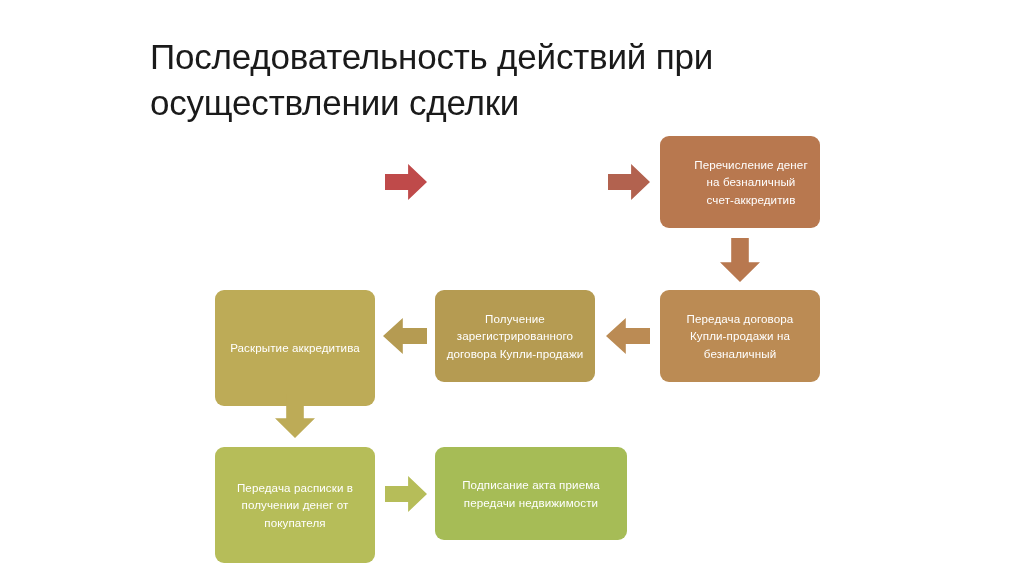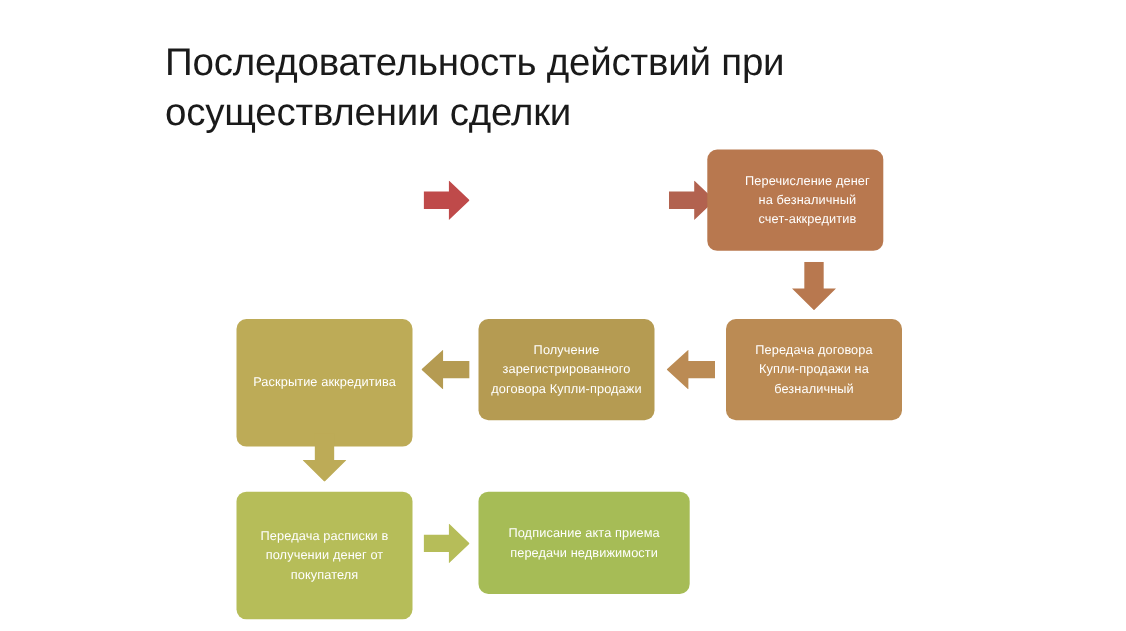--- a/index.html
+++ b/index.html
@@ -78,21 +78,21 @@
 <div id="slide">
 
   <div class="title">Последовательность действий при осуществлении сделки</div>
 
 
   <div class="arrow arrow-right" style="left:385px; top:164px; width:42px; height:36px; background:#bf4a4a;"></div>
 
 
   <div class="arrow arrow-right" style="left:608px; top:164px; width:42px; height:36px; background:#b2624f;"></div>
 
-  <div class="node" style="left:643px; top:136px; width:160px; height:92px; background:#b8784f;padding-left:32px;">
+  <div class="node" style="left:660px; top:136px; width:160px; height:92px; background:#b8784f;padding-left:32px;">
     <span>Перечисление денег на безналичный счет-аккредитив</span>
   </div>
 
   <div class="arrow arrow-down" style="left:720px; top:238px; width:40px; height:44px; background:#b8784f;"></div>
 
   <div class="node" style="left:660px; top:290px; width:160px; height:92px; background:#bb8b54;">
     <span>Передача договора Купли-продажи на безналичный</span>
   </div>
 
   <div class="arrow arrow-left" style="left:606px; top:318px; width:44px; height:36px; background:#bb8b54;"></div>

